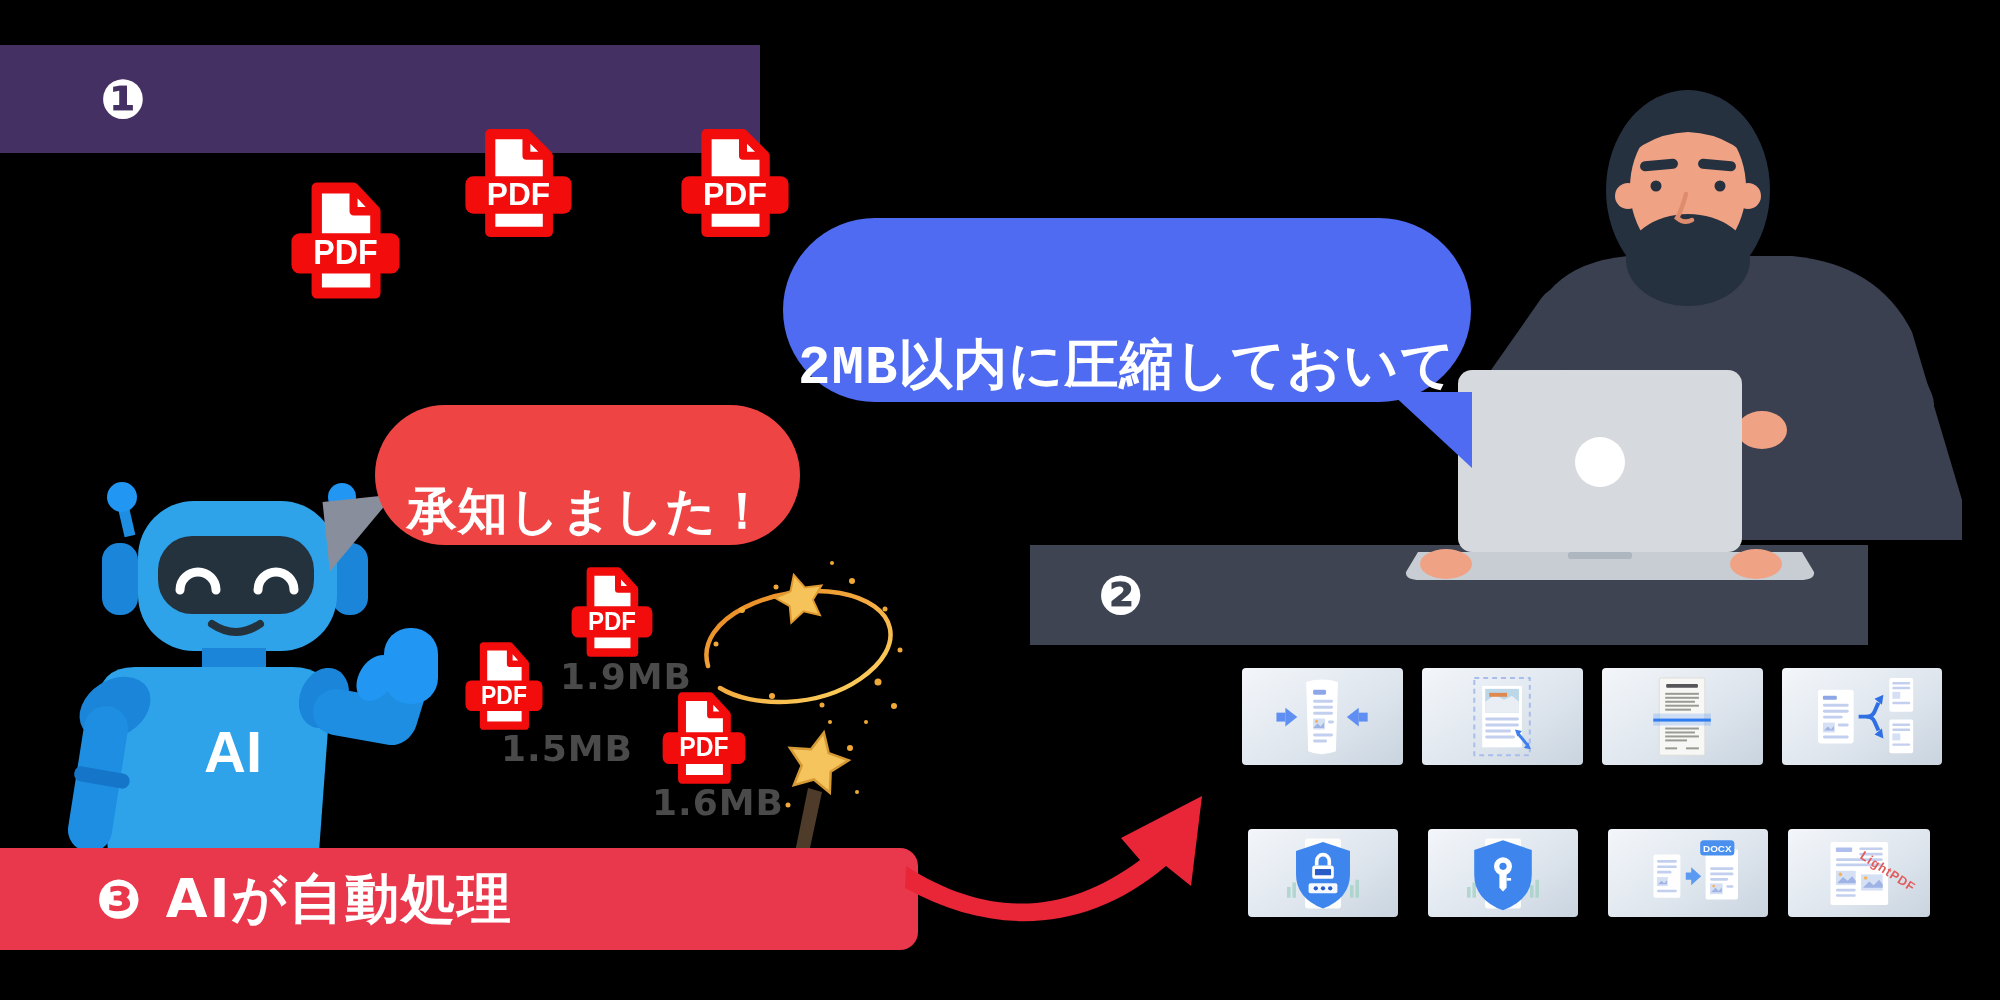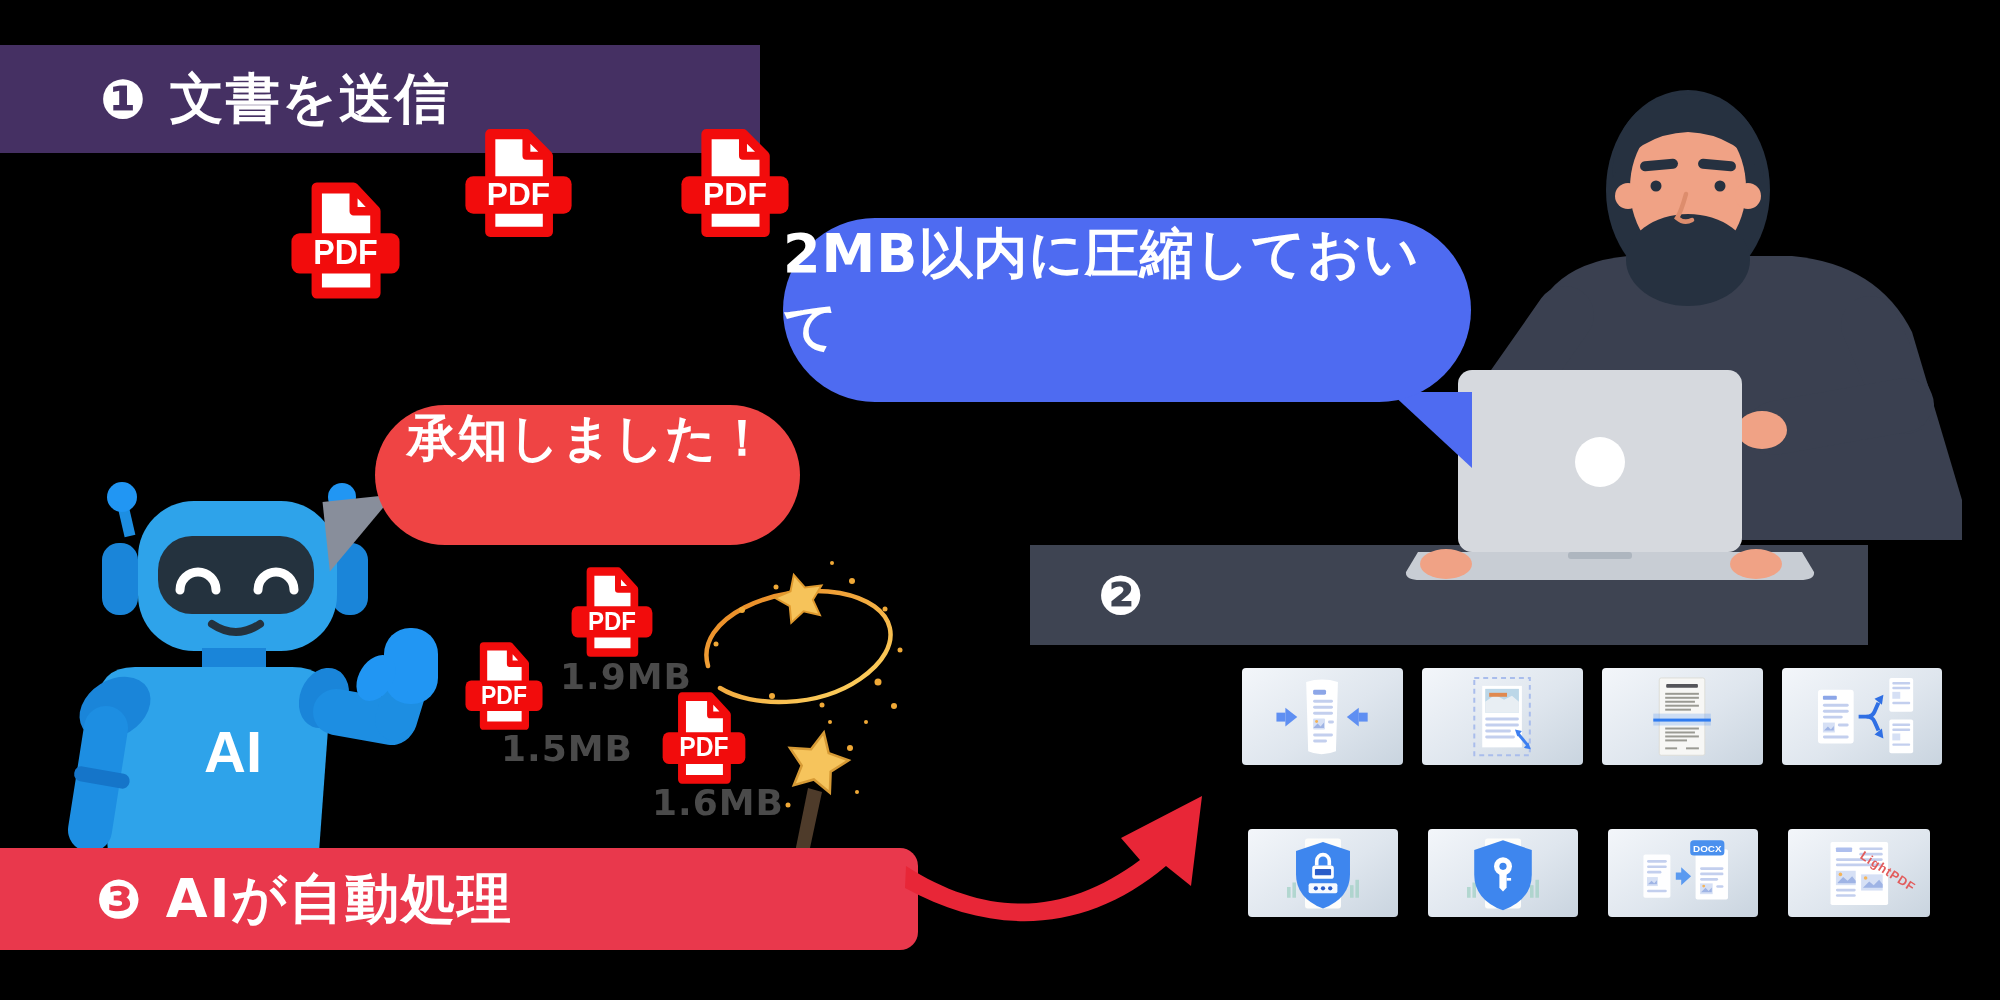--- a/index.html
+++ b/index.html
@@ -2,22 +2,22 @@
 <html><head>
 <meta charset="utf-8">
 <style>
   html,body{margin:0;padding:0;background:#000;}
   #stage{position:relative;width:2000px;height:1000px;background:#000;overflow:hidden;
          font-family:"DejaVu Sans","Liberation Sans",sans-serif;}
   .abs{position:absolute;}
   .banner{position:absolute;display:flex;align-items:center;color:#fff;
           font-weight:800;letter-spacing:2px;font-size:54px;}
   .banner .badge{margin-right:22px;font-weight:700;}
-  .bubble{position:absolute;display:flex;align-items:flex-start;justify-content:center;
-          color:#fff;font-weight:800;letter-spacing:1px;}
+  .bubble{position:absolute;display:flex;align-items:flex-end;justify-content:center;
+          color:#fff;font-weight:800;letter-spacing:1px;font-family:Liberation Mono, monospace;}
   .tri{position:absolute;width:0;height:0;}
   .fsize{position:absolute;font-weight:800;font-size:36px;color:#4a4a4a;text-align:center;
          letter-spacing:1px;}
   .pdf-icon{position:absolute;z-index:3;}
   .tile{position:absolute;border-radius:4px;z-index:2;
         background:linear-gradient(145deg,#f3f6fa 0%,#dfe6ee 55%,#c9d4df 100%);
         box-shadow:0 2px 6px rgba(0,0,0,.45);display:flex;align-items:center;justify-content:center;}
   .tile svg{width:92%;height:92%;}
   svg text{font-family:"Liberation Sans","DejaVu Sans",sans-serif;}
 </style>
@@ -55,21 +55,20 @@
     <rect x="58" y="70" width="284" height="182" rx="14" fill="#d6d9de"></rect>
     <circle cx="200" cy="162" r="25" fill="#ffffff"></circle>
     <path d="M18 252 L402 252 L414 272 Q415 280 400 280 L20 280 Q5 280 6 272 Z" fill="#c8cdd4"></path>
     <rect x="168" y="252" width="64" height="7" rx="3" fill="#aeb6bf"></rect>
     <ellipse cx="46" cy="264" rx="26" ry="15" fill="#f0a285"></ellipse>
     <ellipse cx="356" cy="264" rx="26" ry="15" fill="#f0a285"></ellipse>
   </svg>
 
   <div class="banner" style="left:0;top:45px;width:760px;height:108px;z-index:2;padding-left:100px;box-sizing:border-box;background:#453063;">
     <span class="badge">❶</span>
-    <span>文書を送信</span>
   </div>
 
   <div class="banner" style="left:0;top:848px;width:918px;height:102px;z-index:5;padding-left:96px;box-sizing:border-box;background:#e9384c;border-radius:0 18px 18px 0;">
     <span class="badge">❸</span>
     <span>AIが自動処理</span>
   </div>
 
   <div class="pdf-icon" style="left:288px;top:177px;width:115px;height:127px;"><svg viewBox="0 0 100 104" width="100%" height="100%" preserveAspectRatio="none">
         <path d="M25 9 h32 l19 19 v67 h-51 z" fill="#ffffff" stroke="#f20c0c" stroke-width="9" stroke-linejoin="round"></path>
         <path d="M57 9 l19 19 h-19 z" fill="#ffffff" stroke="#f20c0c" stroke-width="7" stroke-linejoin="round"></path>
@@ -303,21 +302,21 @@
         <rect x="90" y="58" width="4" height="14"></rect>
           <rect x="96" y="52" width="4" height="20"></rect>
       </g>
       <path d="M60 8 L92 19 V46 Q92 74 60 86 Q28 74 28 46 V19 Z" fill="#3e86ee"></path>
       <circle cx="60" cy="37" r="10" fill="#fff"></circle>
       <circle cx="60" cy="37" r="4" fill="#3e86ee"></circle>
       <path d="M56 45 h8 v16 l-4 4 -4 -4 z" fill="#fff"></path>
       <rect x="64" y="50" width="5" height="3" fill="#fff"></rect>
     </svg>
   </div>
-  <div class="tile" style="left:1608px;top:829px;width:150px;height:88px;">
+  <div class="tile" style="left:1608px;top:829px;width:150px;height:88px;padding-left:10px;">
     <svg viewBox="0 0 120 90">
       <rect x="16" y="24" width="30" height="48" rx="2" fill="#fff" opacity="0.95"></rect>
       <rect x="20" y="30" width="22" height="3" rx="1.5" fill="#c3cfee"></rect>
       <rect x="20" y="36" width="22" height="3" rx="1.5" fill="#c3cfee"></rect>
       <rect x="20" y="42" width="16" height="3" rx="1.5" fill="#c3cfee"></rect>
       <rect x="20" y="49" width="12" height="10" fill="#d6e0f5"></rect>
       <path d="M21 57 l4 -4 3 3 3 -3.5 v4.5 h-10 z" fill="#9fb4e5"></path>
       <rect x="20" y="63" width="22" height="3" rx="1.5" fill="#c3cfee"></rect>
       <path d="M52 44 h6 v-6 l11 10 -11 10 v-6 h-6 z" fill="#5a9af0"></path>
       <rect x="74" y="18" width="36" height="56" rx="2" fill="#fff"></rect>

